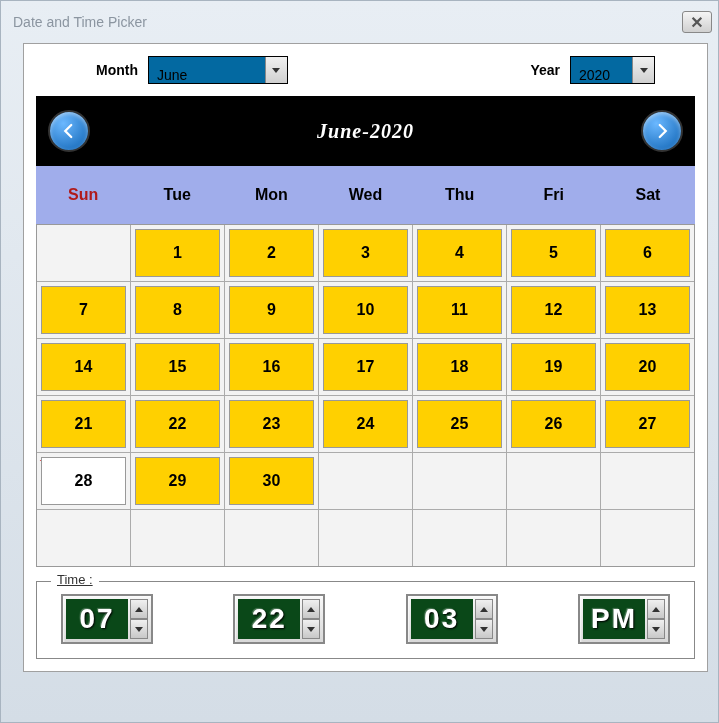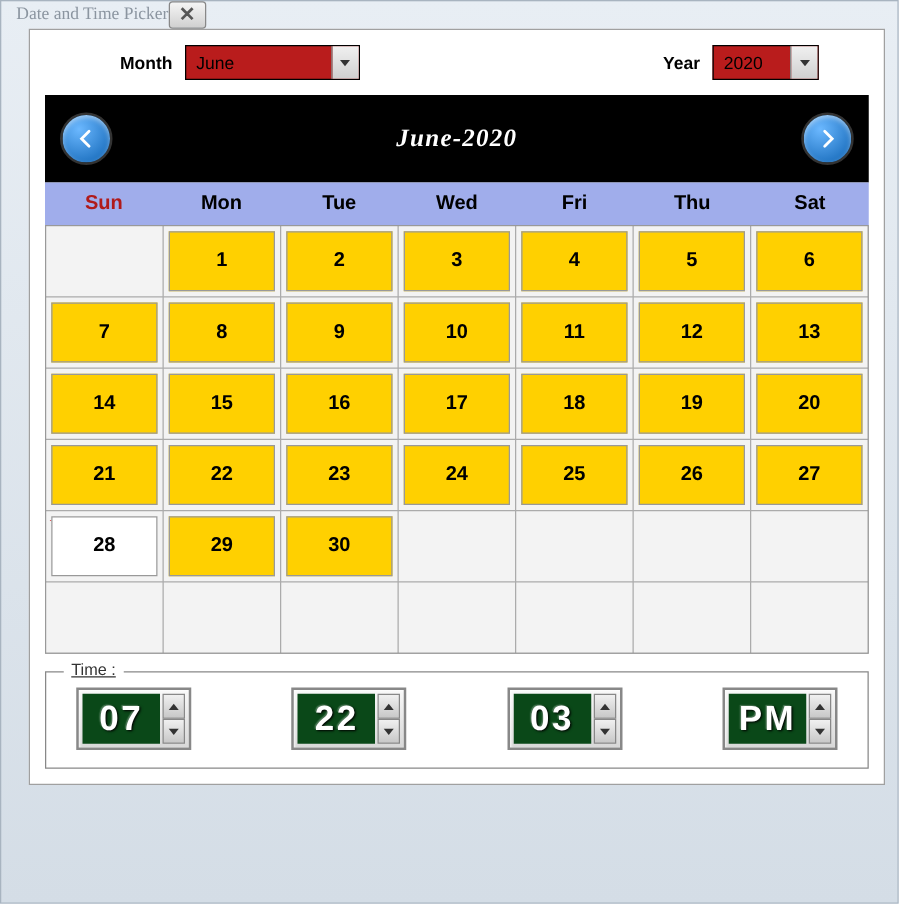--- a/index.html
+++ b/index.html
@@ -1,40 +1,40 @@
 <!DOCTYPE html>
 <html><head>
 <meta charset="utf-8">
 <style>
   * { box-sizing: border-box; margin: 0; padding: 0; }
   body { font-family: Tahoma, Arial, sans-serif; background: #d4dde6; width: 719px; height: 723px; overflow: hidden; }
   
   .window { background: linear-gradient(#e8eef4, #d4dde6); border: 1px solid #a8b4c0; width: 719px; height: 723px; }
-  .titlebar { height: 22px; display: flex; align-items: center; justify-content: flex-start; padding: 0 6px 0 12px; font-family: Liberation Serif, serif; }
+  .titlebar { height: 42px; display: flex; align-items: center; justify-content: space-between; padding: 0 6px 0 12px; }
   .titlebar-text { color: #8b95a0; font-size: 14px; }
   .close-btn { width: 30px; height: 22px; background: linear-gradient(#f5f5f5, #d0d0d0); border: 1px solid #888; border-radius: 3px; display: flex; align-items: center; justify-content: center; font-weight: bold; color: #555; cursor: pointer; }
   
   .content { background: #fff; margin: 0 10px 10px 22px; padding: 12px; border: 1px solid #a0a0a0; }
   
   .selectors { display: flex; align-items: center; gap: 10px; margin-bottom: 12px; padding: 0 40px 0 60px; }
   .label { font-size: 14px; font-weight: bold; color: #000; }
-  .select-wrap { position: relative; background: #b91c1c; border: 1.5px solid #000; height: 28px; display: flex; align-items: center; }
+  .select-wrap { position: relative; background: #0369a1; border: 1.5px solid #000; height: 28px; display: flex; align-items: flex-end; }
   .select-text { padding: 0 8px; font-size: 14px; }
   .select-arrow { width: 22px; height: 100%; background: linear-gradient(#f0f0f0,#d0d0d0); border-left: 1px solid #888; display: flex; align-items: center; justify-content: center; position: absolute; right: 0; top: 0; }
   .select-arrow::after { content: ''; border-left: 4px solid transparent; border-right: 4px solid transparent; border-top: 5px solid #333; }
   .month-select { width: 140px; }
   .year-select { width: 85px; }
   
   .calendar-header { background: #000; height: 70px; display: flex; align-items: center; justify-content: space-between; padding: 0 12px; }
   .nav-btn { width: 42px; height: 42px; border-radius: 50%; background: radial-gradient(circle at 35% 30%, #6bb8ff, #0a5fb0); border: 2px solid #333; display: flex; align-items: center; justify-content: center; cursor: pointer; box-shadow: inset 0 2px 4px rgba(255,255,255,0.5), 0 2px 4px rgba(0,0,0,0.5); }
   .nav-btn svg { width: 18px; height: 18px; }
   .cal-title { color: #fff; font-family: Georgia, 'Times New Roman', serif; font-style: italic; font-weight: bold; font-size: 20px; letter-spacing: 1px; }
   
   .dayheader { display: grid; grid-template-columns: repeat(7, 1fr); background: #a0adeb; }
-  .dayheader div { text-align: center; font-weight: bold; font-size: 16px; padding: 8px 0; color: #000; }
+  .dayheader div { text-align: center; font-weight: bold; font-size: 16px; padding: 20px 0; color: #000; }
   .dayheader div:first-child { color: #b01a1a; }
   
   .grid { display: grid; grid-template-columns: repeat(7, 1fr); background: #ababab; border: 1px solid #999; gap: 1px; }
   .cell { background: #f3f3f3; height: 56px; display: flex; align-items: center; justify-content: center; position: relative; }
   .day { background: #ffd000; border: 1px solid #999; width: calc(100% - 8px); height: calc(100% - 8px); display: flex; align-items: center; justify-content: center; font-weight: bold; font-size: 16px; cursor: pointer; }
   .today { background: #fff; border: 1px solid #999; width: calc(100% - 8px); height: calc(100% - 8px); display: flex; align-items: center; justify-content: center; font-weight: bold; font-size: 16px; cursor: pointer; position: relative; }
   .star { position: absolute; top: 2px; left: 2px; color: #c00; font-size: 11px; }
   
   .time-section { margin-top: 14px; border: 1px solid #888; padding: 12px 14px 14px 14px; position: relative; }
   .time-legend { position: absolute; top: -10px; left: 14px; background: #fff; padding: 0 6px; font-size: 13px; color: #333; text-decoration: underline; }
@@ -82,25 +82,25 @@
       <div class="cal-title">June-2020</div>
       <div class="nav-btn">
         <svg viewBox="0 0 24 24">
             <path d="M9 4 L17 12 L9 20" stroke="#fff" stroke-width="3" fill="none" stroke-linecap="round"></path>
           </svg>
       </div>
     </div>
 
     <div class="dayheader" id="dayheader">
         <div>Sun</div>
+        <div>Tue</div>
         <div>Mon</div>
-        <div>Tue</div>
         <div>Wed</div>
+        <div>Thu</div>
         <div>Fri</div>
-        <div>Thu</div>
         <div>Sat</div>
       </div>
 
     <div class="grid" id="calgrid">
         <div class="cell"></div>
         <div class="cell">
           <div class="day">1</div>
         </div>
         <div class="cell">
           <div class="day">2</div>

